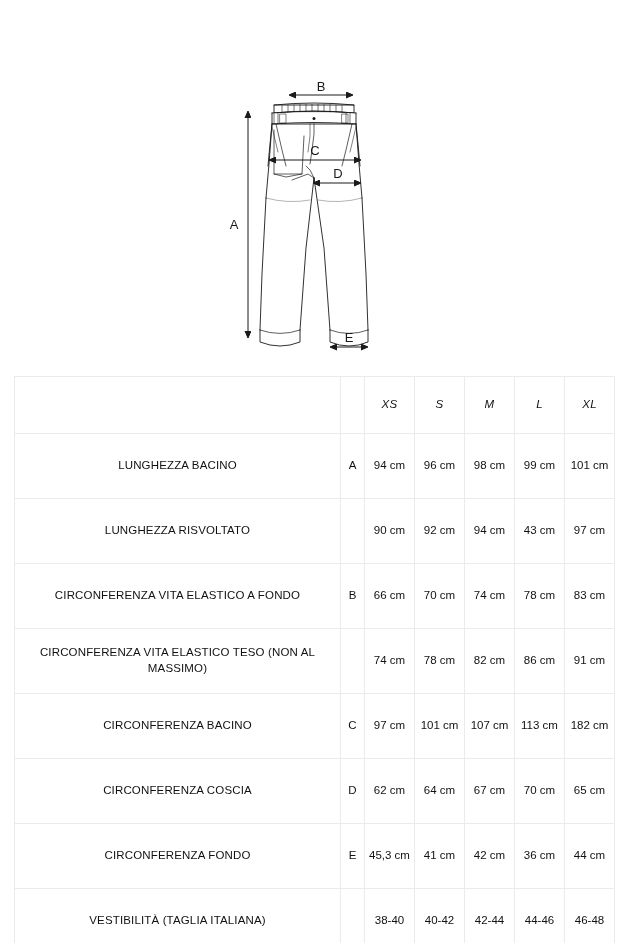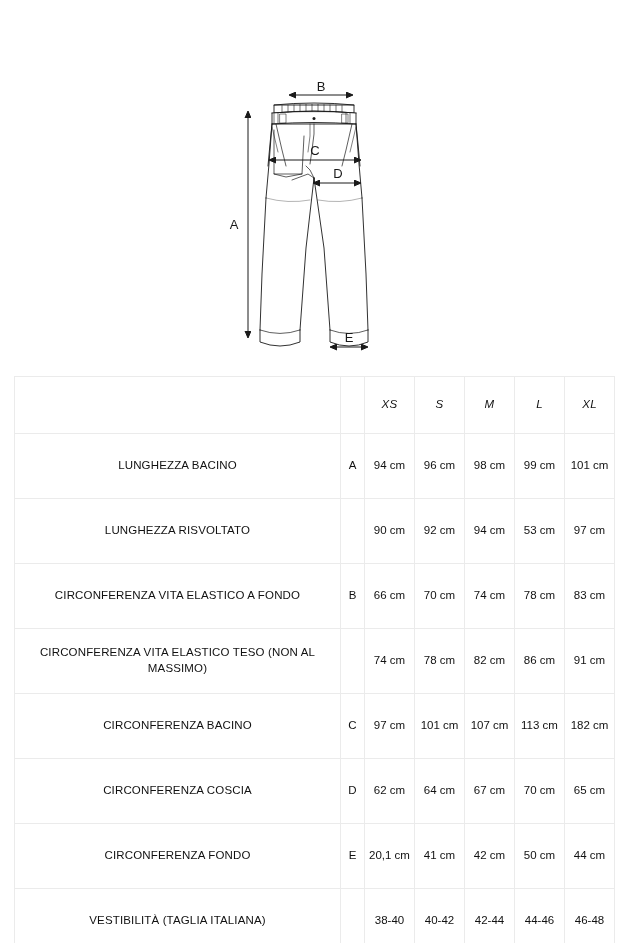--- a/index.html
+++ b/index.html
@@ -227,21 +227,21 @@
           <td class="val-cell">98 cm</td>
           <td class="val-cell">99 cm</td>
           <td class="val-cell">101 cm</td>
         </tr>
         <tr class="row-tall">
           <td class="label-cell">LUNGHEZZA RISVOLTATO</td>
           <td class="letter-cell"></td>
           <td class="val-cell">90 cm</td>
           <td class="val-cell">92 cm</td>
           <td class="val-cell">94 cm</td>
-          <td class="val-cell">53 cm</td>
+          <td class="val-cell">43 cm</td>
           <td class="val-cell">97 cm</td>
         </tr>
         <tr class="row-tall">
           <td class="label-cell">CIRCONFERENZA VITA ELASTICO A FONDO</td>
           <td class="letter-cell">B</td>
           <td class="val-cell">66 cm</td>
           <td class="val-cell">70 cm</td>
           <td class="val-cell">74 cm</td>
           <td class="val-cell">78 cm</td>
           <td class="val-cell">83 cm</td>
@@ -269,24 +269,24 @@
           <td class="letter-cell">D</td>
           <td class="val-cell">62 cm</td>
           <td class="val-cell">64 cm</td>
           <td class="val-cell">67 cm</td>
           <td class="val-cell">70 cm</td>
           <td class="val-cell">65 cm</td>
         </tr>
         <tr class="row-tall">
           <td class="label-cell">CIRCONFERENZA FONDO</td>
           <td class="letter-cell">E</td>
-          <td class="val-cell">20,1 cm</td>
+          <td class="val-cell">45,3 cm</td>
           <td class="val-cell">41 cm</td>
           <td class="val-cell">42 cm</td>
-          <td class="val-cell">50 cm</td>
+          <td class="val-cell">36 cm</td>
           <td class="val-cell">44 cm</td>
         </tr>
         <tr class="row-tall">
           <td class="label-cell">VESTIBILITÀ (TAGLIA ITALIANA)</td>
           <td class="letter-cell"></td>
           <td class="val-cell">38-40</td>
           <td class="val-cell">40-42</td>
           <td class="val-cell">42-44</td>
           <td class="val-cell">44-46</td>
           <td class="val-cell">46-48</td>

